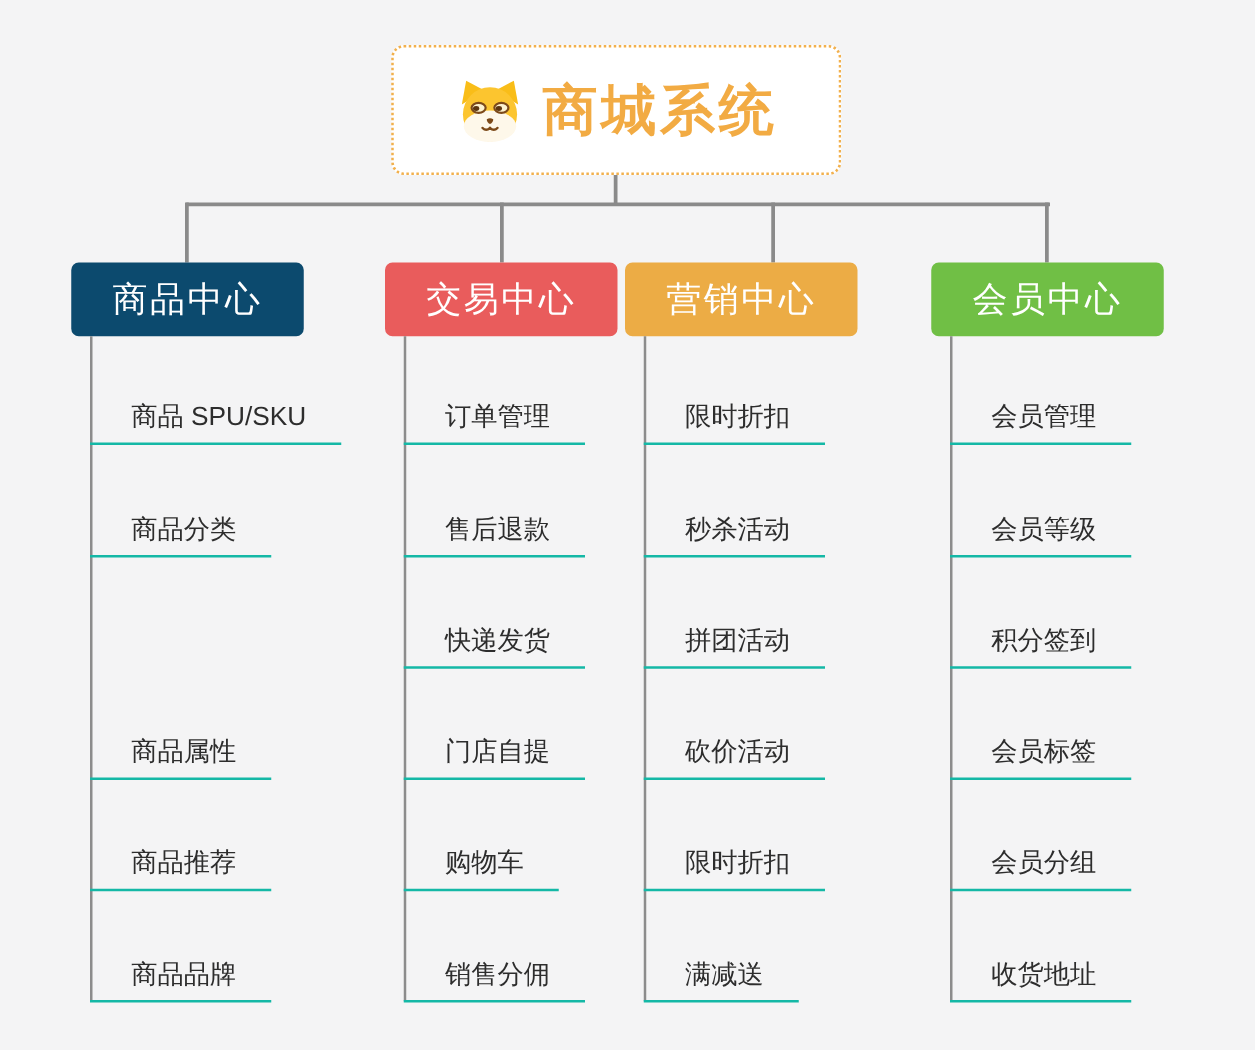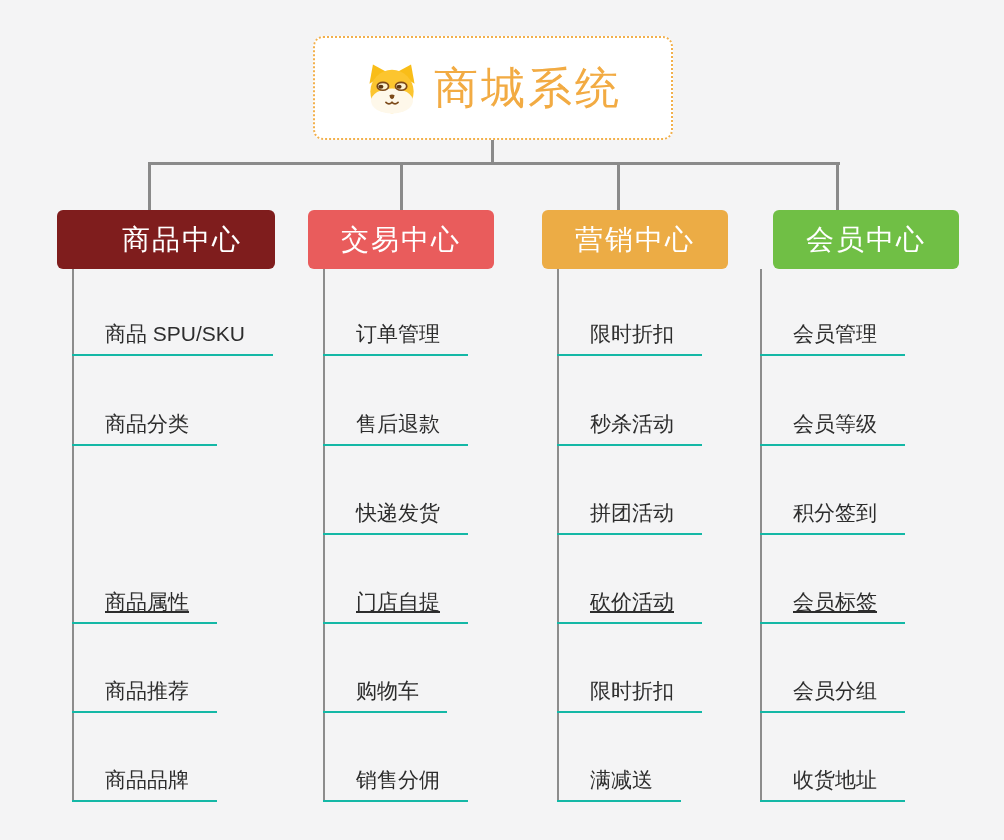--- a/index.html
+++ b/index.html
@@ -22,37 +22,37 @@
     border-radius:10px;
     box-sizing:border-box;
     display:flex;align-items:center;justify-content:center;
     gap:14px;
     cursor:default;
   }
   .root-title{
     font-size:44px;
     letter-spacing:3px;
     color:#f2ab43;
-    font-weight:400;
+    font-weight:700;
     white-space:nowrap;
   }
   .root-icon{width:56px;height:52px;flex:0 0 auto;}
   
   .line{position:absolute;background:#8a8a8a;}
   .root-drop   {left:491px;top:140px;width:3px;height:24px;}
   .trunk-h     {left:149px;top:162px;width:691px;height:3px;}
   .drop-1      {left:148px;top:162px;width:3px;height:48px;}
   .drop-2      {left:400px;top:162px;width:3px;height:48px;}
   .drop-3      {left:617px;top:162px;width:3px;height:48px;}
   .drop-4      {left:836px;top:162px;width:3px;height:48px;}
   
   .branch-col{position:absolute;top:210px;width:260px;height:612px;}
   .col-1{left:57px;}
   .col-2{left:308px;}
-  .col-3{left:542px;}
+  .col-3{left:500px;}
   .col-4{left:745px;}
   .branch-box{
     position:absolute;left:0;top:0;
     width:186px;height:59px;
     border-radius:6px;
     display:flex;align-items:center;justify-content:center;
     color:#ffffff;
     font-size:28px;
     font-weight:500;
     letter-spacing:2px;
@@ -67,21 +67,21 @@
     position:absolute;left:15px;
     padding:0 28px 4px 33px;
     line-height:32px;
     font-size:21px;
     color:#2d2d2d;
     border-bottom:2px solid #14b8a6;
     white-space:nowrap;
     cursor:default;
   }
   .row-0{top:108px;} .row-1{top:198px;} .row-2{top:287px;}
-  .row-3{top:376px;text-decoration:underline;} .row-4{top:465px;} .row-5{top:554px;}
+  .row-3{top:376px;} .row-4{top:465px;} .row-5{top:554px;}
 </style>
 </head>
 <body>
 
 <div id="canvas">
 
   <div class="root-node">
     <svg class="root-icon" viewBox="0 0 64 60" aria-hidden="true">
       <path d="M10,3 L27,12 L6,25 Z" fill="#f9bd18"></path>
       <path d="M54,3 L37,12 L58,25 Z" fill="#f9bd18"></path>
@@ -98,21 +98,21 @@
   </div>
 
   <div class="line root-drop"></div>
   <div class="line trunk-h"></div>
   <div class="line drop-1"></div>
   <div class="line drop-2"></div>
   <div class="line drop-3"></div>
   <div class="line drop-4"></div>
 
   <div class="branch-col col-1">
-    <div class="branch-box" style="background-color: #7f1d1d; padding-left: 32px;">商品中心</div>
+    <div class="branch-box" style="background-color: #0c4a6e;">商品中心</div>
     <div class="branch-vline"></div>
     <div class="topic row-0">商品 SPU/SKU</div>
     <div class="topic row-1">商品分类</div>
     <div class="topic row-3">商品属性</div>
     <div class="topic row-4">商品推荐</div>
     <div class="topic row-5">商品品牌</div>
   </div>
 
   <div class="branch-col col-2">
     <div class="branch-box" style="background-color: rgb(233, 92, 92);">交易中心</div>
@@ -130,21 +130,21 @@
     <div class="branch-vline"></div>
     <div class="topic row-0">限时折扣</div>
     <div class="topic row-1">秒杀活动</div>
     <div class="topic row-2">拼团活动</div>
     <div class="topic row-3">砍价活动</div>
     <div class="topic row-4">限时折扣</div>
     <div class="topic row-5">满减送</div>
   </div>
 
   <div class="branch-col col-4">
-    <div class="branch-box" style="background-color: rgb(112, 191, 69); margin-left: 28px;">会员中心</div>
+    <div class="branch-box" style="background-color: rgb(112, 191, 69);">会员中心</div>
     <div class="branch-vline"></div>
     <div class="topic row-0">会员管理</div>
     <div class="topic row-1">会员等级</div>
     <div class="topic row-2">积分签到</div>
     <div class="topic row-3">会员标签</div>
     <div class="topic row-4">会员分组</div>
     <div class="topic row-5">收货地址</div>
   </div>
 
 </div>

